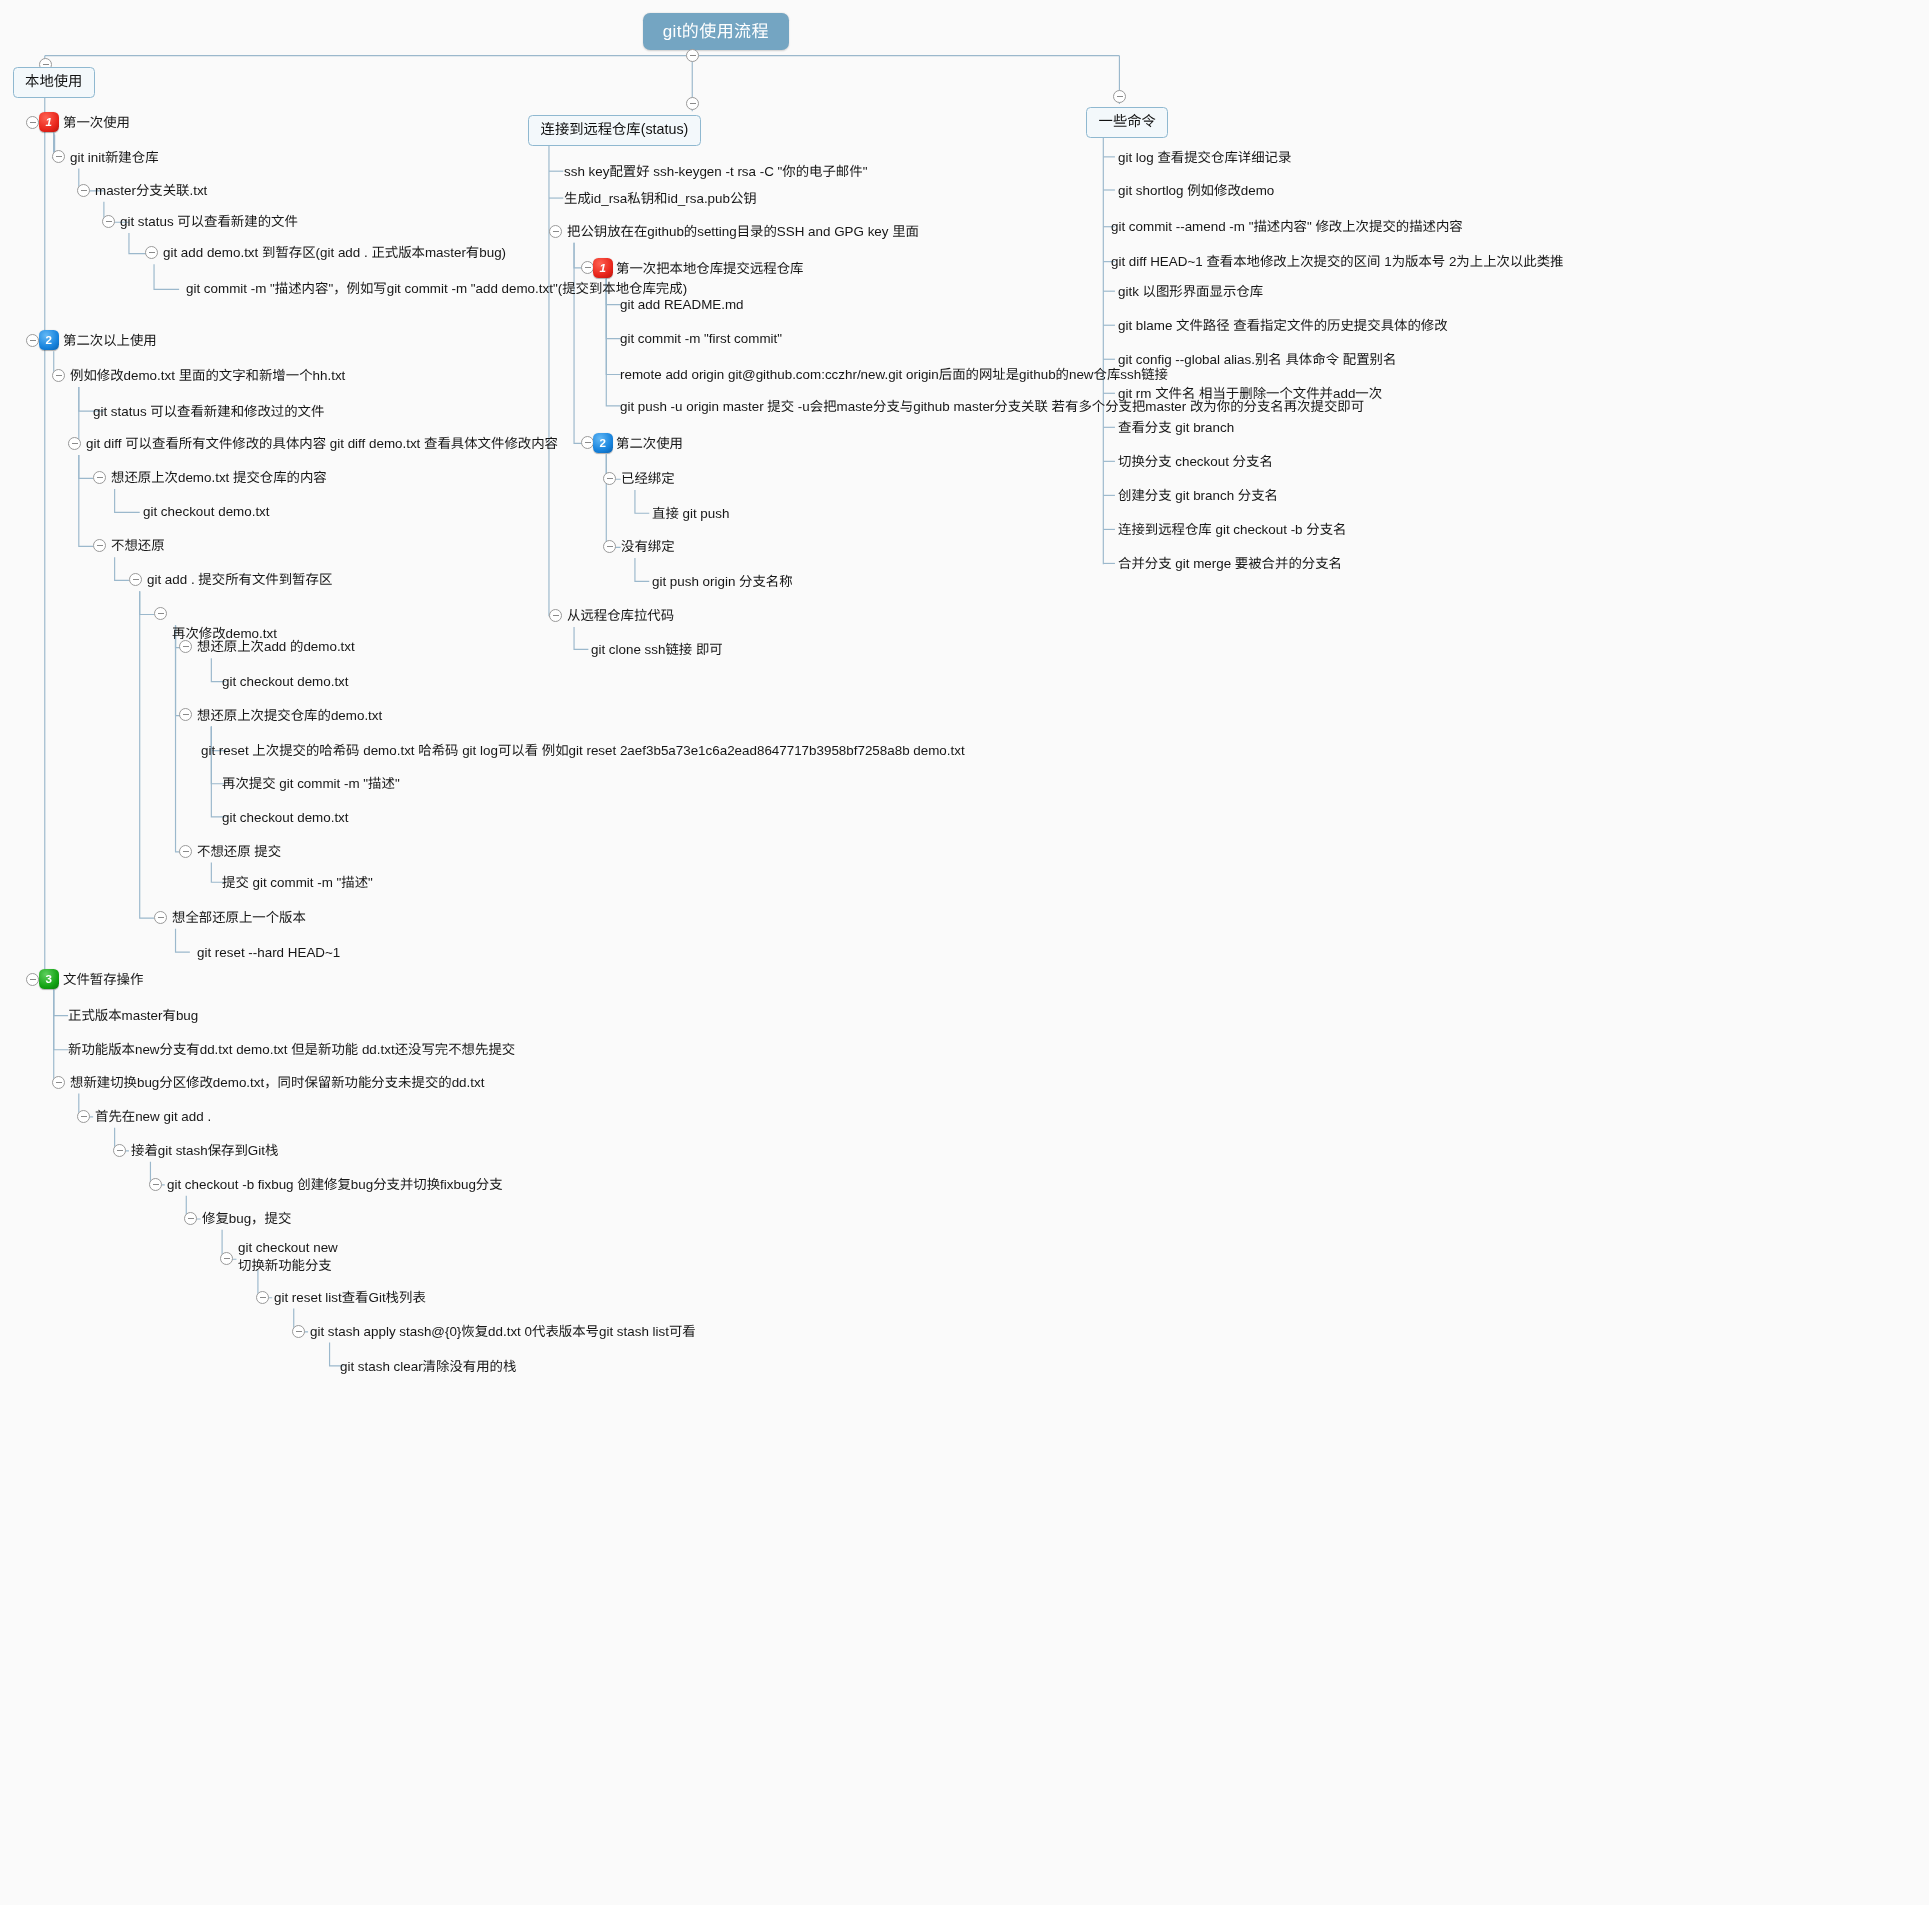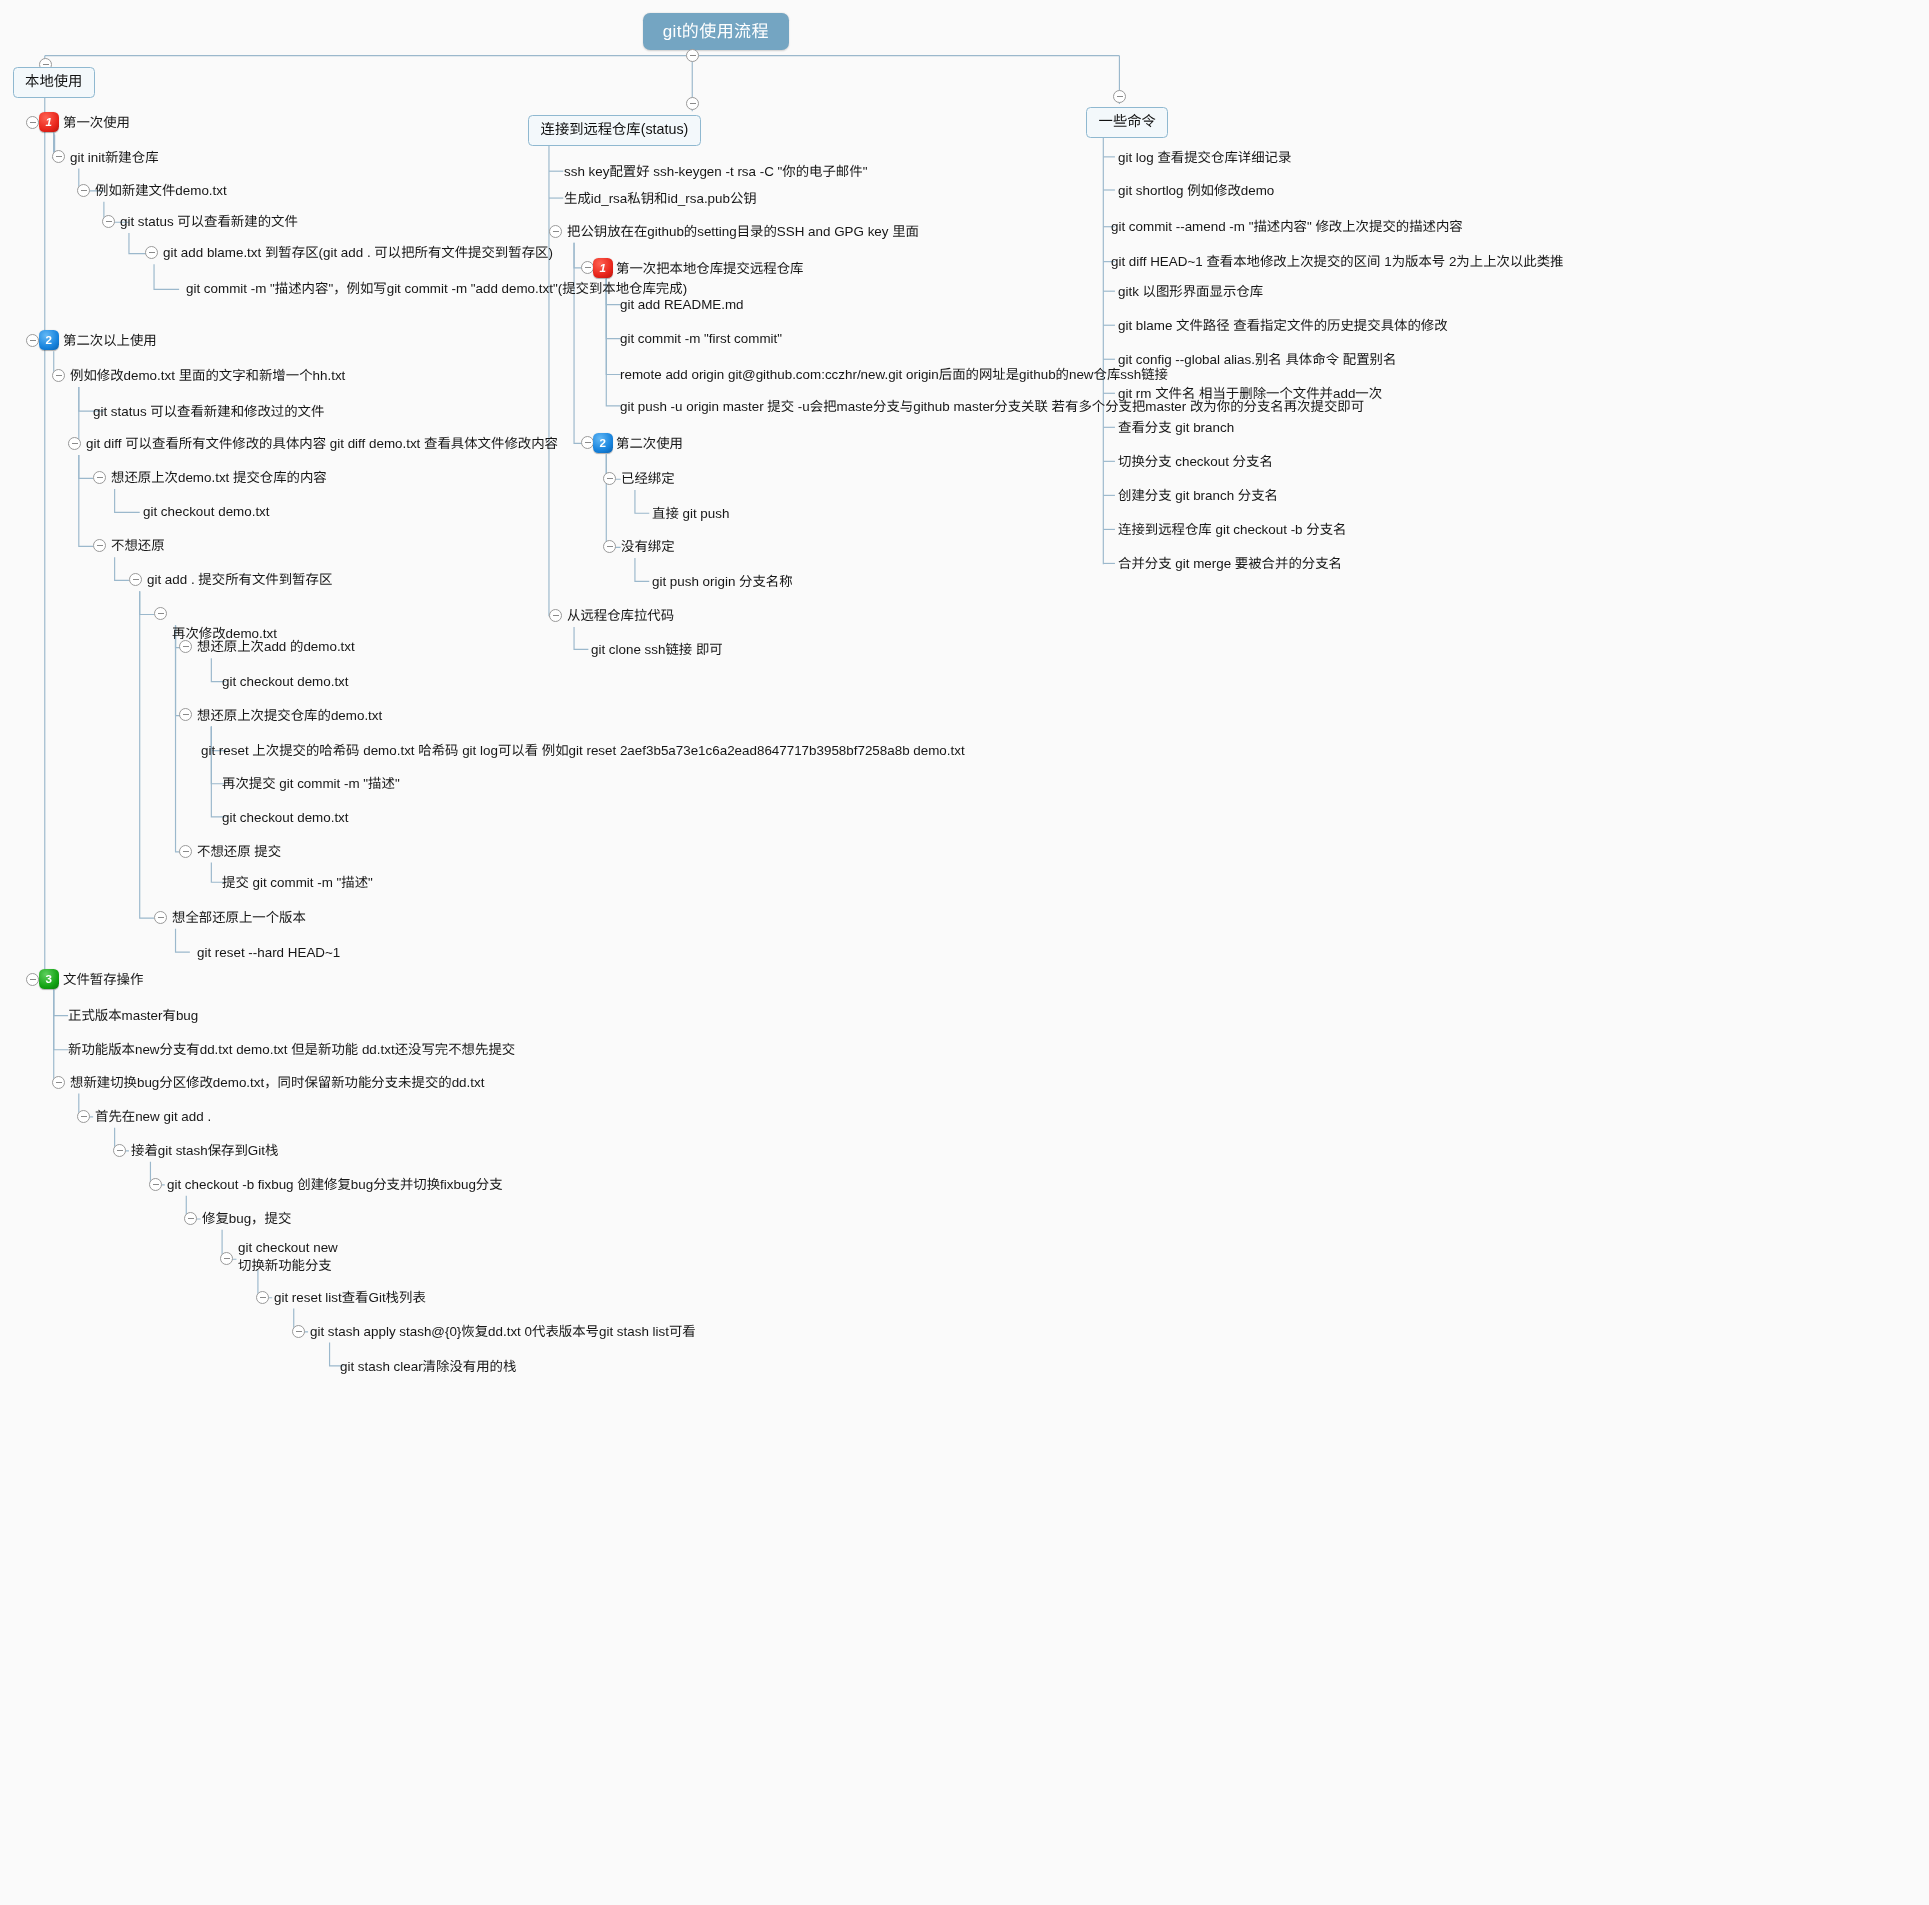--- a/index.html
+++ b/index.html
@@ -201,27 +201,27 @@
   <div class="node branch-node" style="left:12.5px; top:67px;">本地使用</div>
 
   <div class="toggle" style="left:26px; top:116px;"></div>
   <div class="badge badge-1" style="left:39px; top:112px;">1</div>
   <div class="node leaf" style="left:63px; top:115px;">第一次使用</div>
 
   <div class="toggle" style="left:52px; top:150px;"></div>
   <div class="node leaf" style="left:70px; top:150px;">git init新建仓库</div>
 
   <div class="toggle" style="left:77px; top:184px;"></div>
-  <div class="node leaf" style="left:95px; top:183px;">例如新建文件demo.txt</div>
+  <div class="node leaf" style="left:95px; top:183px;">master分支关联.txt</div>
 
   <div class="toggle" style="left:102px; top:215px;"></div>
   <div class="node leaf" style="left:120px; top:214px;">git status 可以查看新建的文件</div>
 
   <div class="toggle" style="left:145px; top:246px;"></div>
-  <div class="node leaf" style="left:163px; top:245px;">git add blame.txt 到暂存区(git add . 可以把所有文件提交到暂存区)</div>
+  <div class="node leaf" style="left:163px; top:245px;">git add demo.txt 到暂存区(git add . 正式版本master有bug)</div>
 
   <div class="node leaf" style="left:186px; top:281px;">git   commit -m "描述内容"，例如写git   commit -m "add demo.txt"(提交到本地仓库完成)</div>
 
   <div class="toggle" style="left:26px; top:334px;"></div>
   <div class="badge badge-2" style="left:39px; top:330px;">2</div>
   <div class="node leaf" style="left:63px; top:333px;">第二次以上使用</div>
 
   <div class="toggle" style="left:52px; top:369px;"></div>
   <div class="node leaf" style="left:70px; top:368px;">例如修改demo.txt 里面的文字和新增一个hh.txt</div>
 

